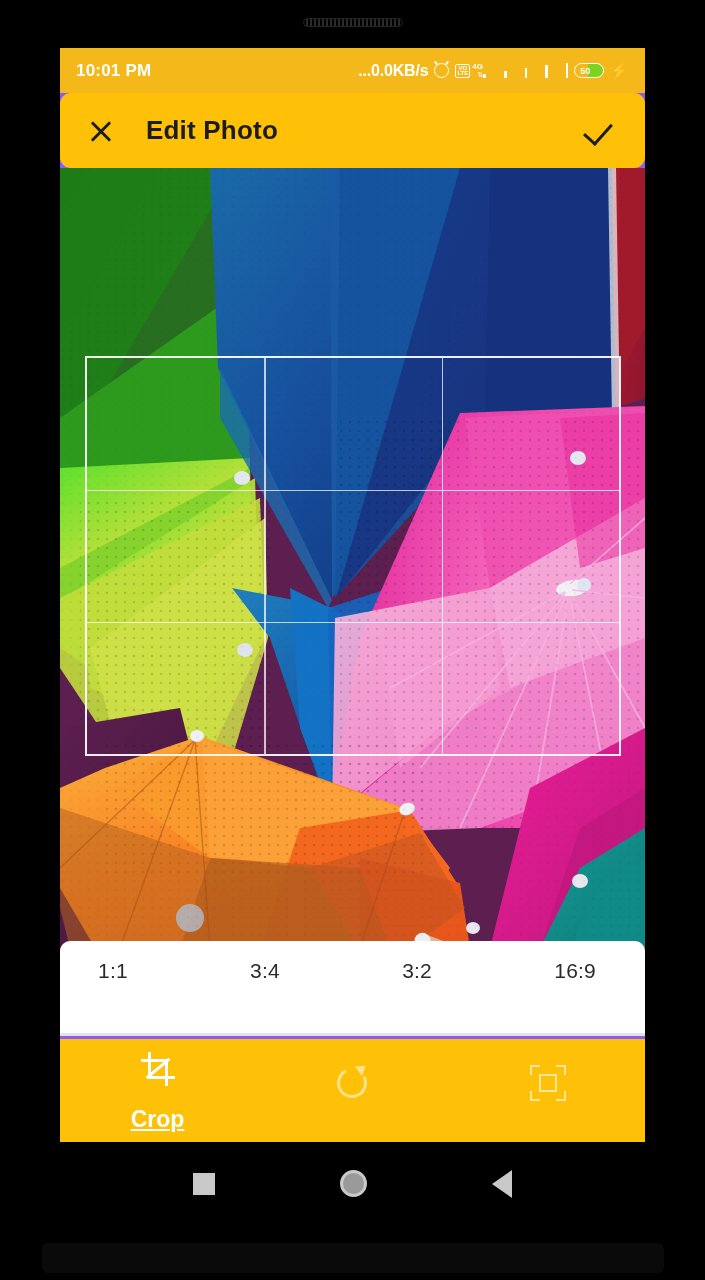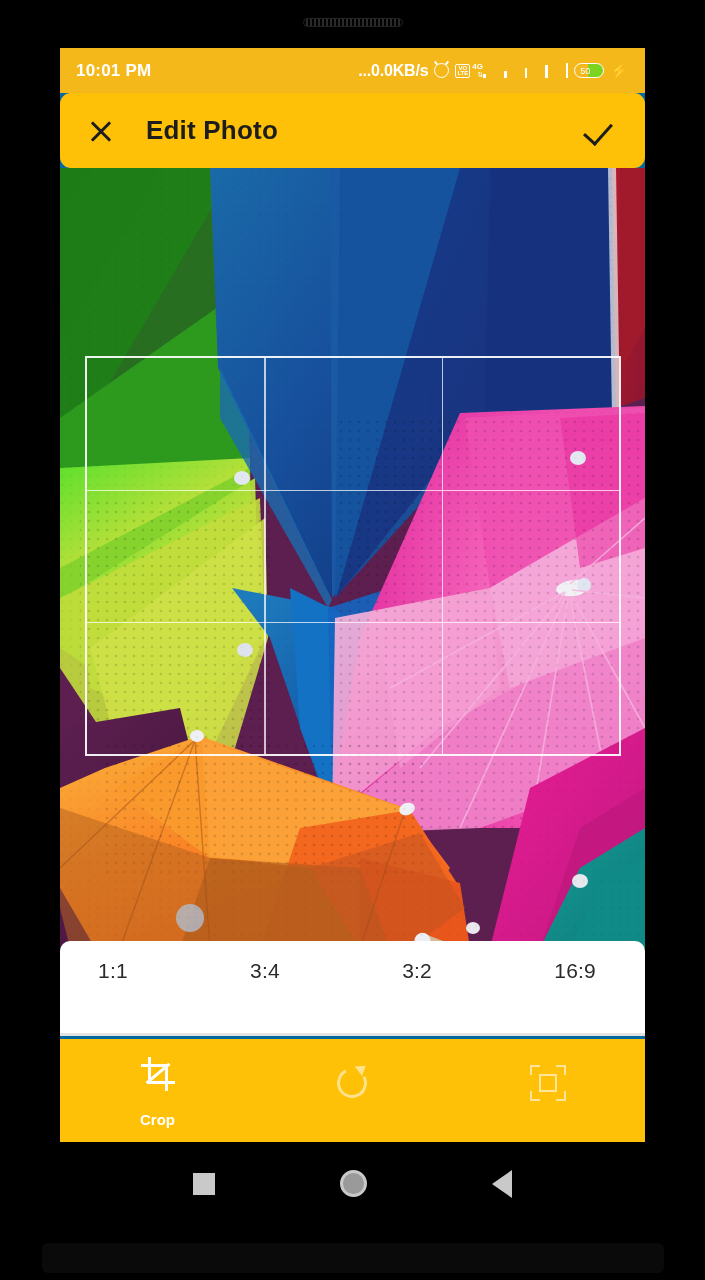--- a/index.html
+++ b/index.html
@@ -28,21 +28,21 @@
         #000 0px, #000 2px, #2a2a2a 2px, #2a2a2a 4px);
     border: 1px solid #242424;
     box-sizing: border-box;
   }
 
   
   #screen {
     position: absolute;
     left: 60px; top: 48px;
     width: 585px; height: 1177px;
-    background: #0369a1;
+    background: #8b5cf6;
     overflow: hidden;
   }
 
   
   #status-bar {
     position: absolute;
     left: 0; top: 0;
     width: 585px; height: 45px;
     background: #F5B81B;
     display: flex;
@@ -111,21 +111,21 @@
   .batt {
     width: 30px; height: 15px;
     border: 1.8px solid #fff;
     border-radius: 8px;
     position: relative;
     box-sizing: border-box;
     background: linear-gradient(to right, #F5B81B 0 48%, #7ED321 48% 100%);
     display: flex; align-items: center; justify-content: center;
   }
   .batt span {
-    color: #fff; font-size: 9px; font-weight: normal;
+    color: #fff; font-size: 9px; font-weight: bold;
     position: relative; left: -4px;
   }
   .bolt { color: #fff; font-size: 15px; font-weight: bold; line-height: 15px; }
 
   
   #app-bar {
     position: absolute;
     left: 0; top: 45px;
     width: 585px; height: 75px;
     background: #FFC107;
@@ -261,23 +261,24 @@
     flex-direction: column;
     align-items: center;
     justify-content: center;
     cursor: pointer;
     height: 100%;
     padding-top: 4px;
     box-sizing: border-box;
   }
   .tool-label {
     color: #ffffff;
-    font-size: 15px;
+    font-size: 23px;
     font-weight: bold;
     margin-top: 20px;
+    text-decoration: underline;
   }
 
   
   .icon-crop { width: 34px; height: 34px; position: relative; }
   .icon-crop .ch {
     position: absolute; background: #fff;
   }
   .icon-crop .vline { left: 7px; top: 0; width: 3px; height: 27px; }
   .icon-crop .hline { left: 7px; top: 24px; width: 27px; height: 3px; }
   .icon-crop .vline2 { left: 24px; top: 7px; width: 3px; height: 27px; }

